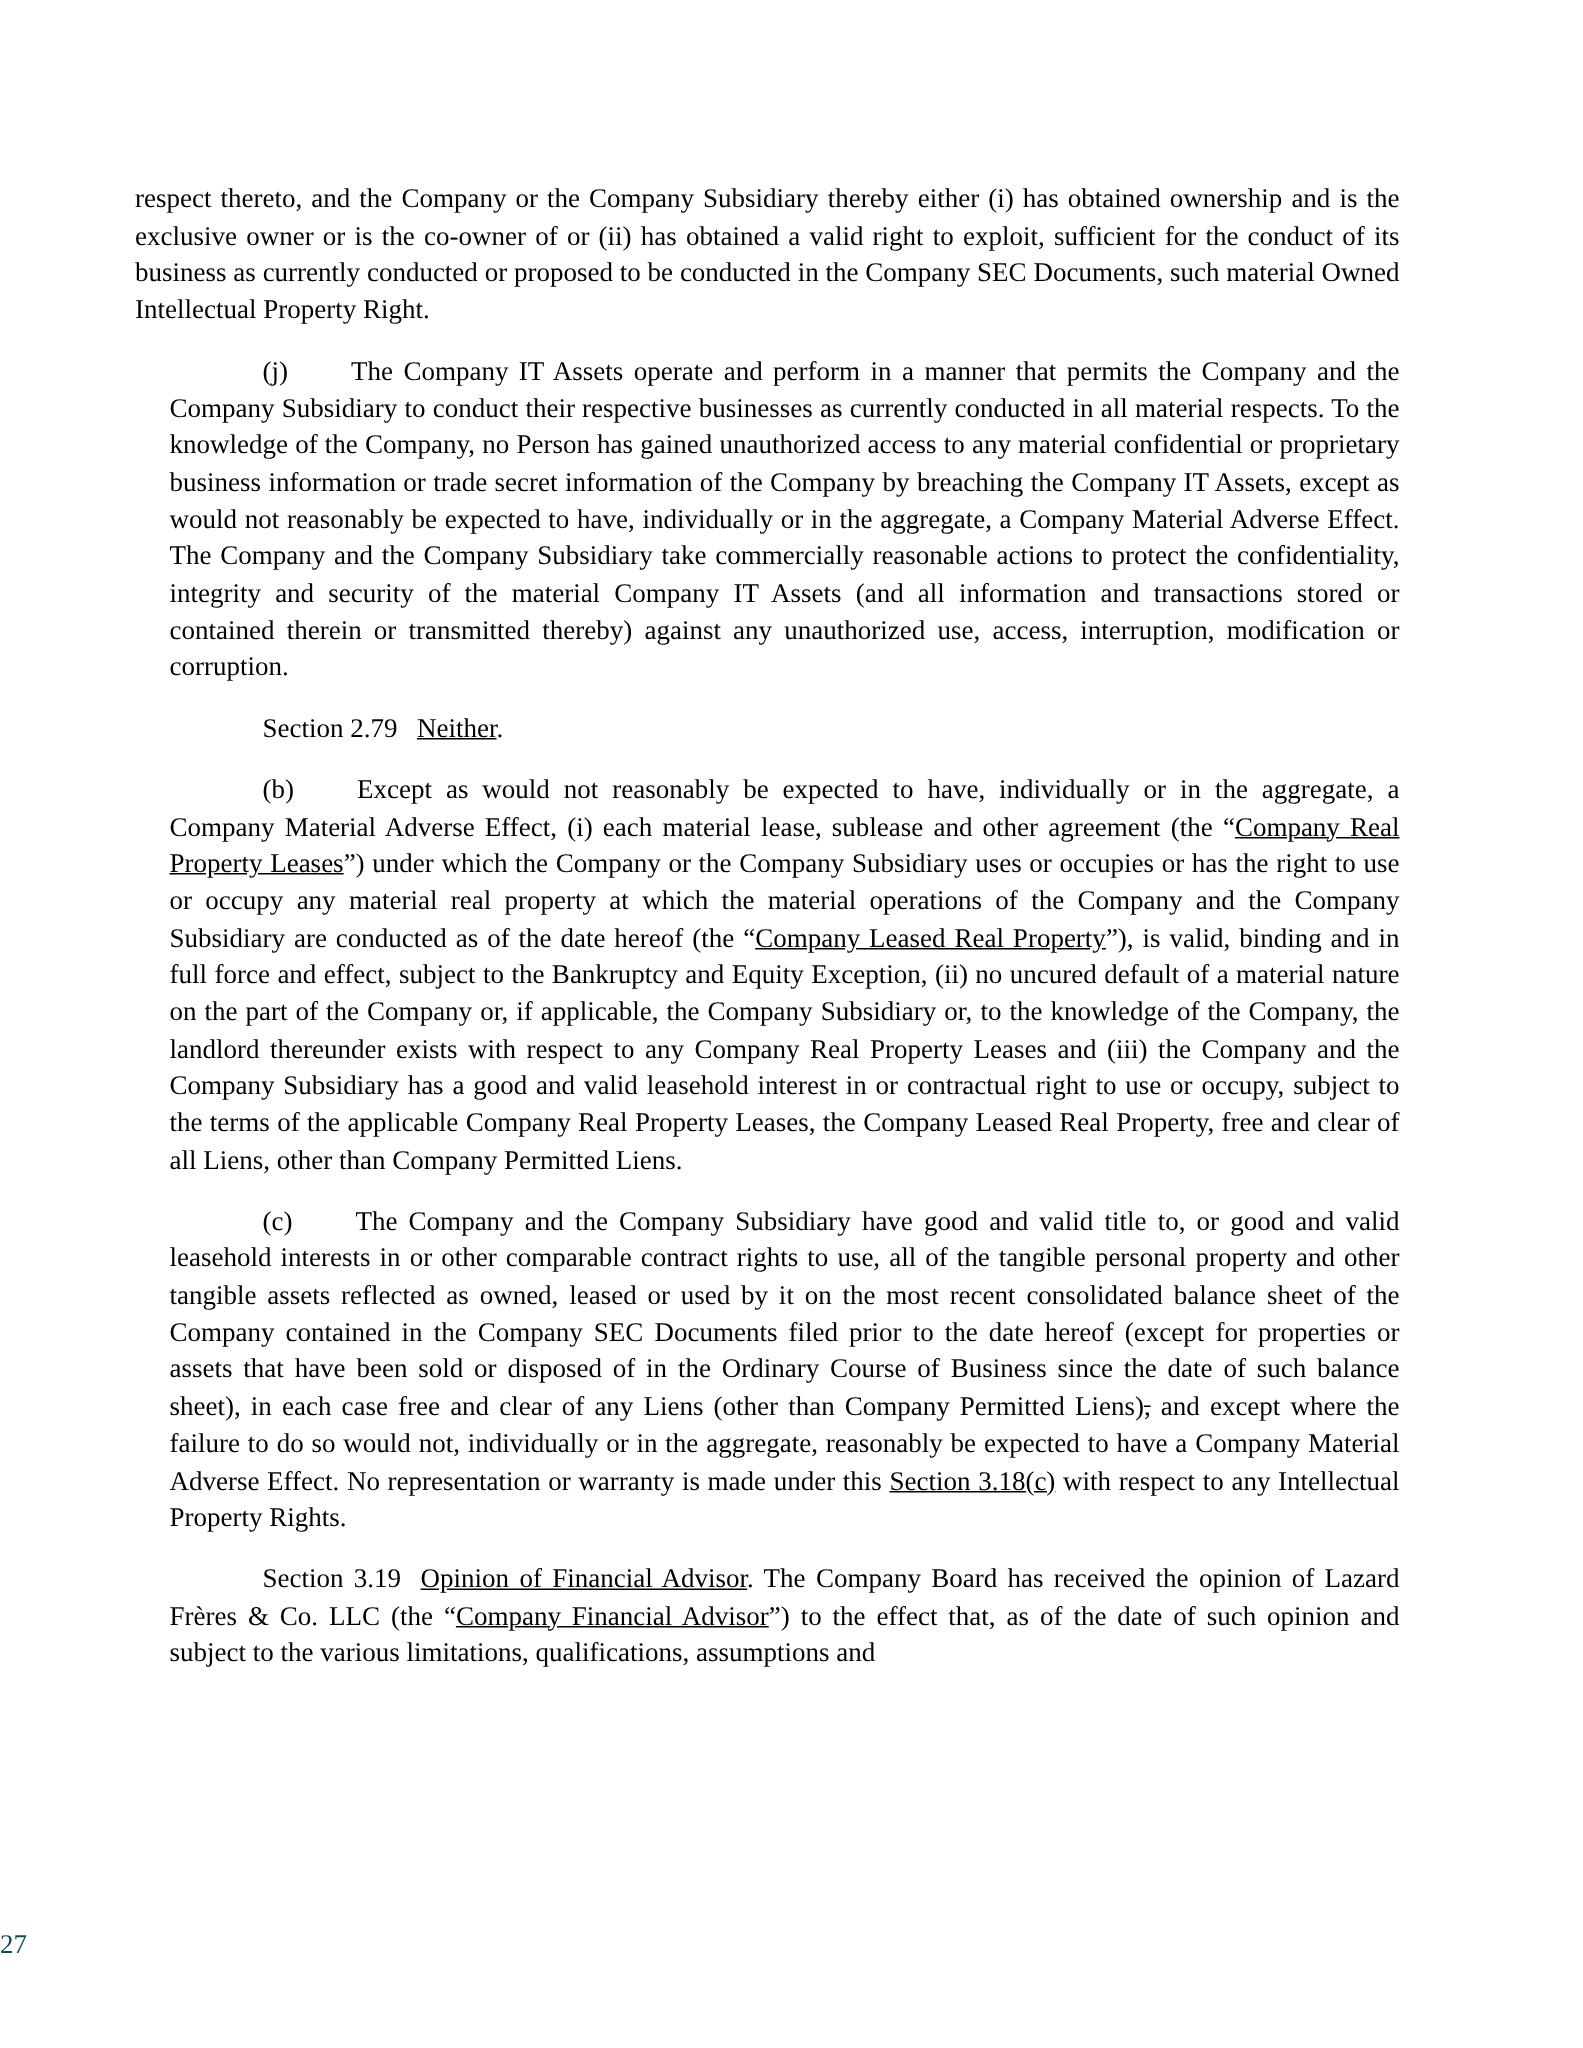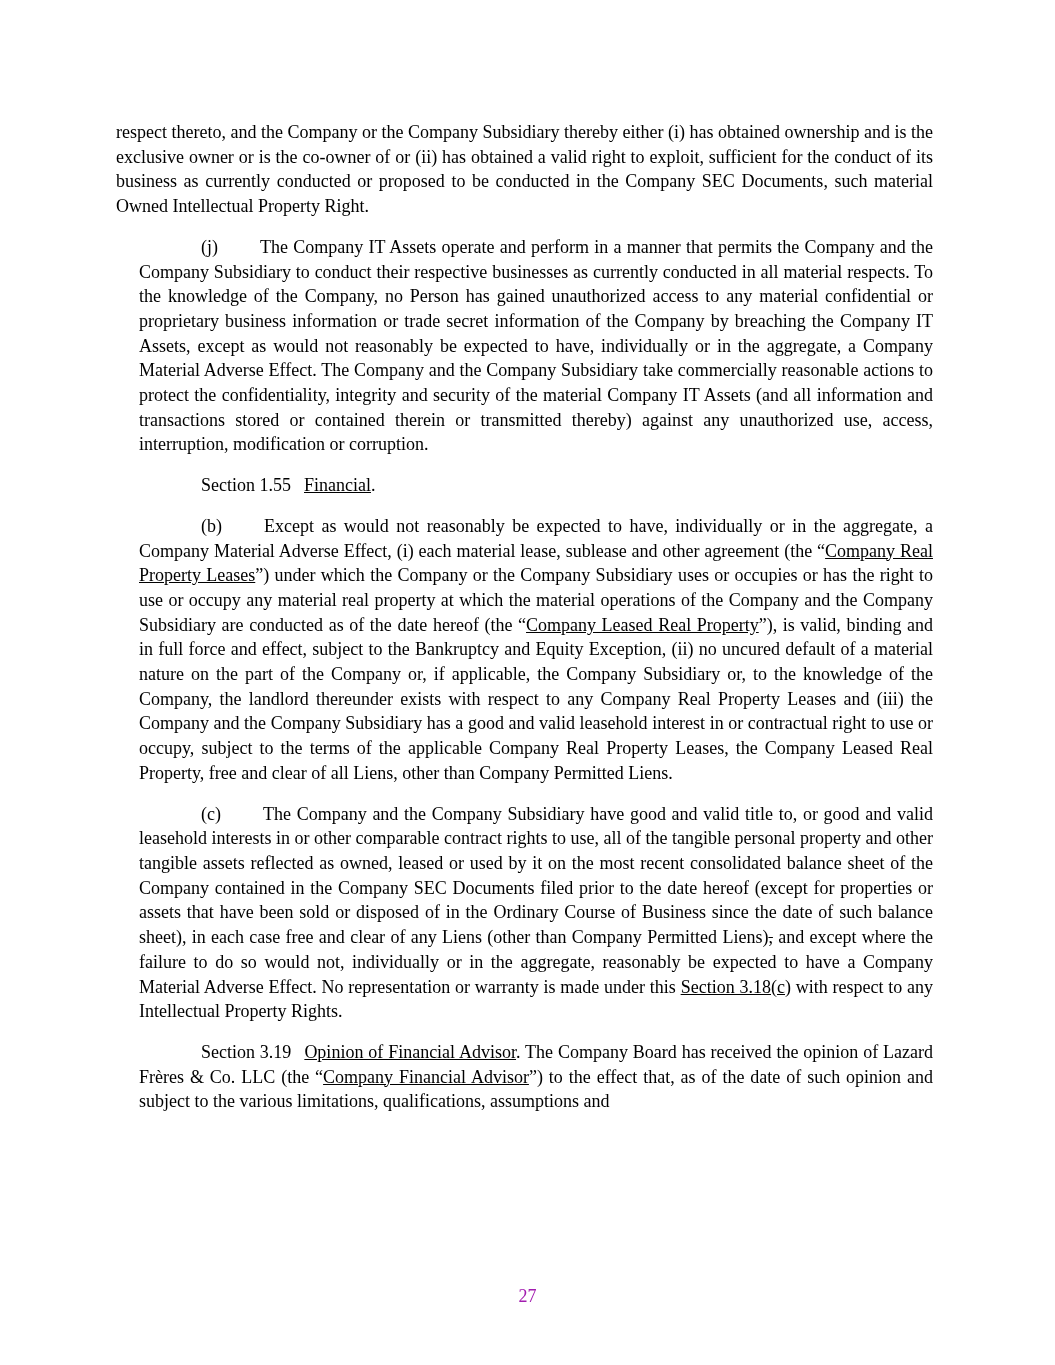--- a/index.html
+++ b/index.html
@@ -6,21 +6,21 @@
     margin: 0;
     padding: 0;
     background: #ffffff;
   }
   .page {
     position: relative;
     width: 1055px;
     height: 1365px;
     background: #ffffff;
     box-sizing: border-box;
-    padding: 120px 122px 0 116px;
+    padding: 120px 122px 0 90px;
     font-family: "Liberation Serif", "DejaVu Serif", serif;
     font-size: 18px;
     line-height: 24.7px;
     color: #000000;
     overflow: hidden;
   }
   .doc-body p.para {
     margin: 0 0 16px 0;
     text-align: justify;
   }
@@ -33,34 +33,34 @@
   }
   .tab-lg { width: 42px; }
   .tab-sm { width: 13px; }
   .u { text-decoration: underline; }
   .s { text-decoration: line-through; }
   .page-footer {
     position: absolute;
     left: 0;
     right: 0;
     bottom: 56px;
-    text-align: center;
+    text-align: left;
     font-family: "Liberation Serif", "DejaVu Serif", serif;
     font-size: 18px;
-    color: #a21caf;
+    color: #0c4a6e;
   }
 </style>
 </head>
 <body>
 
 <div class="page">
   <div class="doc-body">
       <p class="para"><span>respect thereto, and the Company or the Company Subsidiary thereby either (i) has obtained ownership and is the exclusive owner or is the co-owner of or (ii) has obtained a valid right to exploit, sufficient for the conduct of its business as currently conducted or proposed to be conducted in the Company SEC Documents, such material Owned Intellectual Property Right.</span></p>
       <p class="para indent"><span>(j)</span><span class="tab tab-lg"></span><span>The Company IT Assets operate and perform in a manner that permits the Company and the Company Subsidiary to conduct their respective businesses as currently conducted in all material respects. To the knowledge of the Company, no Person has gained unauthorized access to any material confidential or proprietary business information or trade secret information of the Company by breaching the Company IT Assets, except as would not reasonably be expected to have, individually or in the aggregate, a Company Material Adverse Effect.  The Company and the Company Subsidiary take commercially reasonable actions to protect the confidentiality, integrity and security of the material Company IT Assets (and all information and transactions stored or contained therein or transmitted thereby) against any unauthorized use, access, interruption, modification or corruption.</span></p>
-      <p class="para indent"><span>Section 1.55</span><span class="tab tab-sm"></span><span class="u">Financial</span><span>.</span></p>
+      <p class="para indent"><span>Section 2.79</span><span class="tab tab-sm"></span><span class="u">Neither</span><span>.</span></p>
       <p class="para indent"><span>(b)</span><span class="tab tab-lg"></span><span>Except as would not reasonably be expected to have, individually or in the aggregate, a Company Material Adverse Effect, (i) each material lease, sublease and other agreement (the “</span><span class="u">Company Real Property Leases</span><span>”) under which the Company or the Company Subsidiary uses or occupies or has the right to use or occupy any material real property at which the material operations of the Company and the Company Subsidiary are conducted as of the date hereof (the “</span><span class="u">Company Leased Real Property</span><span>”), is valid, binding and in full force and effect, subject to the Bankruptcy and Equity Exception, (ii) no uncured default of a material nature on the part of the Company or, if applicable, the Company Subsidiary or, to the knowledge of the Company, the landlord thereunder exists with respect to any Company Real Property Leases and (iii) the Company and the Company Subsidiary has a good and valid leasehold interest in or contractual right to use or occupy, subject to the terms of the applicable Company Real Property Leases, the Company Leased Real Property, free and clear of all Liens, other than Company Permitted Liens.</span></p>
       <p class="para indent"><span>(c)</span><span class="tab tab-lg"></span><span>The Company and the Company Subsidiary have good and valid title to, or good and valid leasehold interests in or other comparable contract rights to use, all of the tangible personal property and other tangible assets reflected as owned, leased or used by it on the most recent consolidated balance sheet of the Company contained in the Company SEC Documents filed prior to the date hereof (except for properties or assets that have been sold or disposed of in the Ordinary Course of Business since the date of such balance sheet), in each case free and clear of any Liens (other than Company Permitted Liens)</span><span class="s">,</span><span> and except where the failure to do so would not, individually or in the aggregate, reasonably be expected to have a Company Material Adverse Effect. No representation or warranty is made under this </span><span class="u">Section 3.18(c)</span><span> with respect to any Intellectual Property Rights.</span></p>
       <p class="para indent"><span>Section 3.19</span><span class="tab tab-sm"></span><span class="u">Opinion of Financial Advisor</span><span>.  The Company Board has received the opinion of Lazard Frères &amp; Co. LLC (the “</span><span class="u">Company Financial Advisor</span><span>”) to the effect that, as of the date of such opinion and subject to the various limitations, qualifications, assumptions and</span></p>
     </div>
   <div class="page-footer">
     <span>27</span>
   </div>
 </div>
 
 </body></html>

